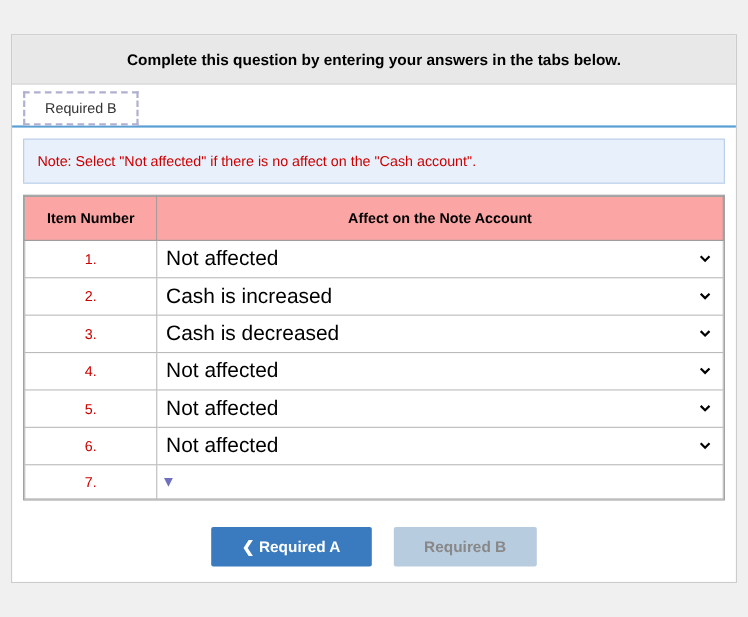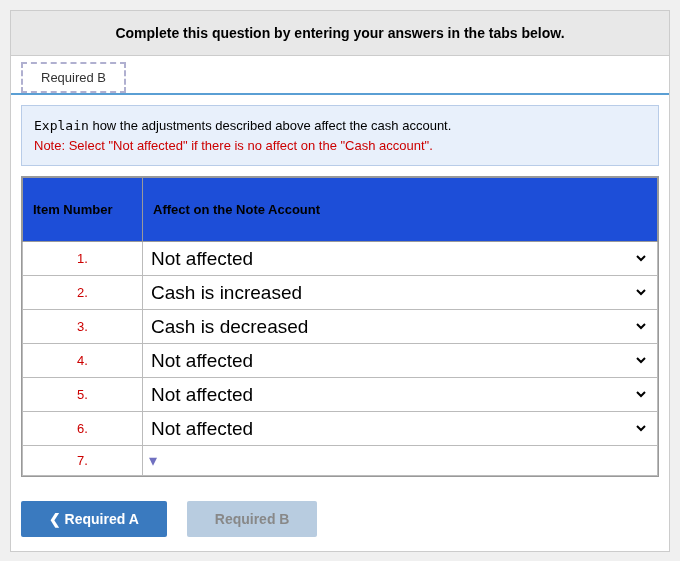--- a/index.html
+++ b/index.html
@@ -83,24 +83,24 @@
       margin: 10px;
       border: 1px solid #999;
     }
 
     table {
       width: 100%;
       border-collapse: collapse;
     }
 
     thead tr th {
-      background: #1d4ed8;
+      background: #fca5a5;
       border: 1px solid #999;
-      padding: 24px 10px;
-      text-align: left;
+      padding: 12px 10px;
+      text-align: center;
       font-weight: bold;
       font-size: 13px;
     }
 
     tbody tr td {
       border: 1px solid #bbb;
       padding: 5px 8px;
       font-size: 13px;
     }
 
@@ -135,20 +135,21 @@
     }
 
     .cell-dropdown .arrow {
       color: #7070c0;
       font-size: 16px;
       margin-left: 2px;
     }
 
     .footer-nav {
       display: flex;
+      justify-content: center;
       gap: 20px;
       padding: 14px 10px;
       align-items: center;
     }
 
     .btn-nav {
       padding: 10px 28px;
       font-size: 14px;
       font-weight: bold;
       border: none;
@@ -176,23 +177,20 @@
     <span>Complete this question by entering your answers in the tabs below.</span>
   </div>
 
   <div class="tabs-row">
     <div class="tab selected-b">
       <span>Required B</span>
     </div>
   </div>
 
   <div class="instruction-box">
-    <div>
-      <span class="mono">Explain</span> how the adjustments described above affect the cash account.
-    </div>
     <div class="note">
       Note: Select "Not affected" if there is no affect on the "Cash account".
     </div>
   </div>
 
   <div class="table-wrapper">
     <table>
       <thead>
         <tr>
           <th>Item Number</th>

